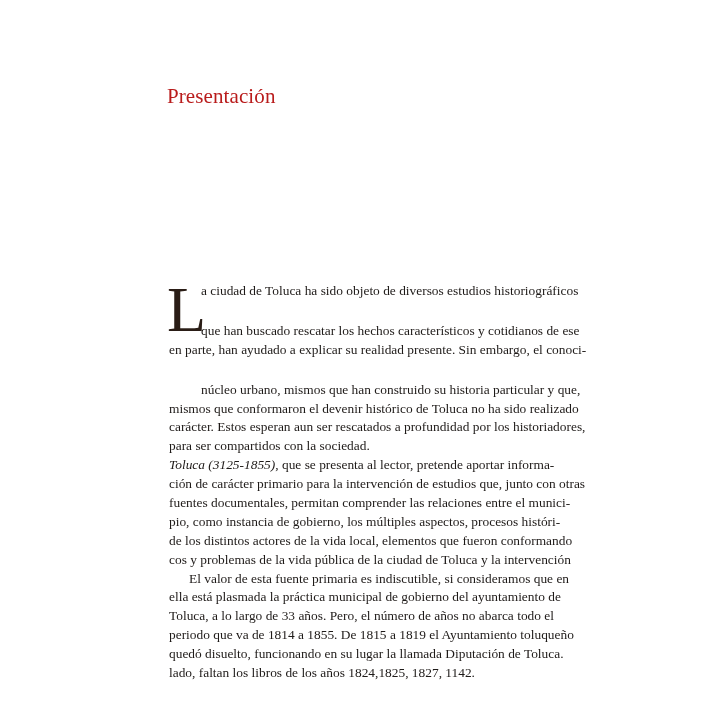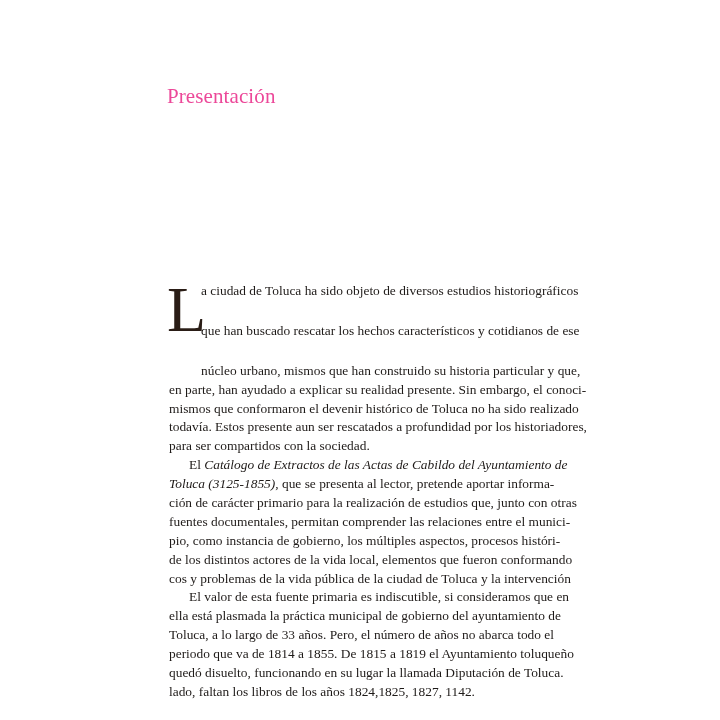--- a/index.html
+++ b/index.html
@@ -1,47 +1,46 @@
 <!DOCTYPE html>
 <html><head>
 <meta charset="utf-8">
 <style>
   html, body { margin:0; padding:0; }
   body { width:720px; height:720px; background:#ffffff; position:relative; overflow:hidden;
          font-family:"Liberation Serif", "DejaVu Serif", serif; color:#1e1a18; }
-  .title { position:absolute; left:167px; top:84px; font-size:21px; letter-spacing:0.1px; color:#ec4899; }
+  .title { position:absolute; left:167px; top:84px; font-size:21px; letter-spacing:0.1px; color:#b91c1c; }
   .body { position:absolute; left:169px; top:261px; width:385px; font-size:13.4px; line-height:18.9px; }
   .line { white-space:nowrap; text-align:justify; text-align-last:justify; height:18.9px; }
   .line.last { text-align-last:left; }
   .indent { padding-left:20px; }
   .dropcap-line { padding-left:32px;margin-top:21px; }
   .dropcap { position:absolute; left:-2px; top:2px; font-size:64px; line-height:52px; color:#2a1d16; }
   i { font-style:italic; }
 </style>
 </head>
 <body>
 
 <div class="title">Presentación</div>
 
 <div class="body">
   <div style="position:relative;">
     <span class="dropcap">L</span>
     <div class="line dropcap-line">a ciudad de Toluca ha sido objeto de diversos estudios historiográficos</div>
     <div class="line dropcap-line">que han buscado rescatar los hechos característicos y cotidianos de ese</div>
+    <div class="line">en parte, han ayudado a explicar su realidad presente. Sin embargo, el conoci-</div>
     <div class="line dropcap-line">núcleo urbano, mismos que han construido su historia particular y que,</div>
-    <div class="line">en parte, han ayudado a explicar su realidad presente. Sin embargo, el conoci-</div>
     <div class="line">mismos que conformaron el devenir histórico de Toluca no ha sido realizado</div>
-    <div class="line">todavía. Estos presente aun ser rescatados a profundidad por los historiadores,</div>
+    <div class="line">carácter. Estos esperan aun ser rescatados a profundidad por los historiadores,</div>
     <div class="line last">para ser compartidos con la sociedad.</div>
   </div>
 
   <div>
-    <div class="line indent"><span>El </span><i>Catálogo de Extractos de las Actas de Cabildo del Ayuntamiento de</i></div>
     <div class="line"><i>Toluca (3125-1855)</i><span>, que se presenta al lector,  pretende aportar informa-</span></div>
-    <div class="line">ción de carácter primario para la realización de estudios que, junto con otras</div>
+    <div class="line">ción de carácter primario para la intervención de estudios que, junto con otras</div>
     <div class="line">fuentes documentales, permitan comprender las relaciones entre el munici-</div>
     <div class="line">pio, como instancia de gobierno, los múltiples aspectos, procesos históri-</div>
     <div class="line">de los distintos actores de la vida local, elementos que fueron conformando</div>
     <div class="line">cos y problemas de la vida pública de la ciudad de Toluca y la intervención</div>
   </div>
 
   <div>
     <div class="line indent">El valor de esta fuente primaria es indiscutible, si consideramos que en</div>
     <div class="line">ella está plasmada la práctica municipal de gobierno del ayuntamiento de</div>
     <div class="line">Toluca, a lo largo de 33 años. Pero, el número de años no abarca todo el</div>

